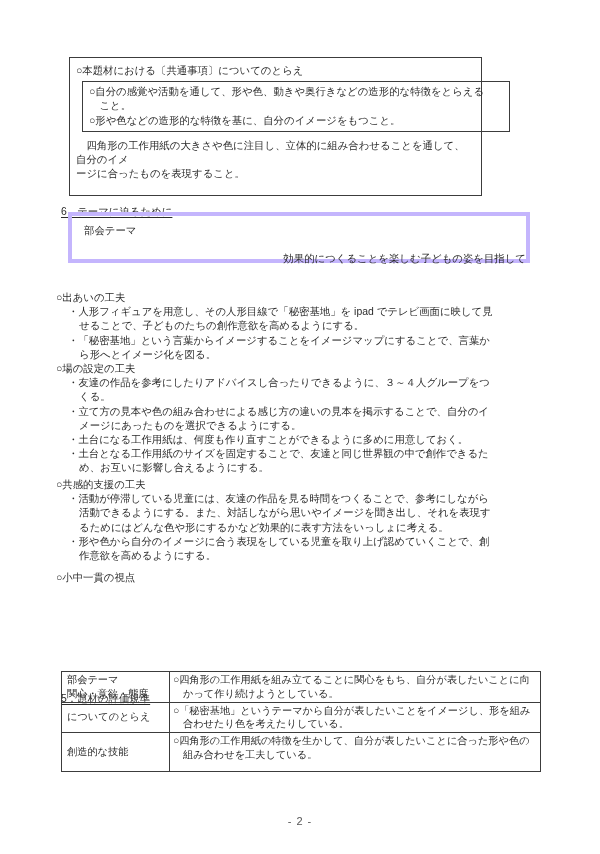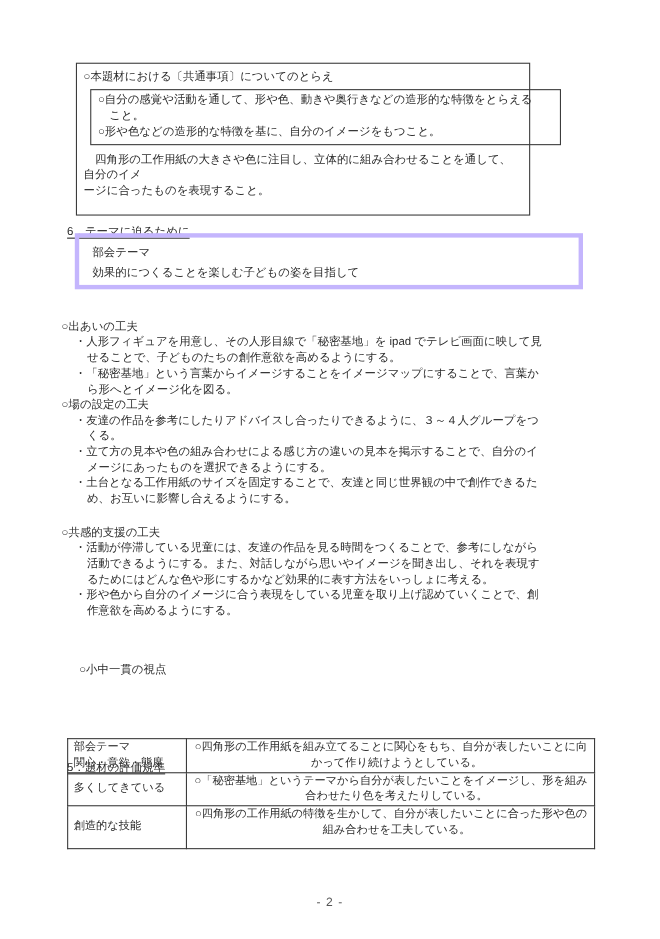--- a/index.html
+++ b/index.html
@@ -42,34 +42,34 @@
 
   
   .box2 {
     position: absolute;
     left: 68px; top: 212px;
     width: 462px; height: 51px;
     border: 4px solid #c4b5fd;
     box-sizing: border-box;
     padding: 8px 0 0 12px;
   }
-  .theme-text { text-align: left; margin-top: 4px; }
+  .theme-text { text-align: right; margin-top: 14px; }
 
   
   .subsec { position: absolute; left: 56px; width: 492px; }
   .bullet {
     margin-left: 12px;
     padding-left: 11px;
     text-indent: -11px;
     white-space: pre-wrap;
   }
   .s1 { top: 291px; }
   .s2 { top: 362px; }
   .s3 { top: 478px; }
-  .s4 { top: 603px; margin-left: 16px; }
+  .s4 { top: 571px; }
 
   
   .eval-table {
     position: absolute;
     left: 61px; top: 671px;
     width: 480px;
     border-collapse: collapse;
     font-size: 10.2px;
     line-height: 13.8px;
     table-layout: fixed;
@@ -80,21 +80,20 @@
     padding: 1px 2px;
   }
   .eval-table td.c1 {
     width: 100px;
     padding-left: 5px;
     vertical-align: middle;
   }
   .eval-table td.c2 {
     padding-left: 13px;
     text-indent: -10px;
-    text-align: center;
   }
   .eval-table tr.r3 td { height: 36px; }
 
   
   .footer {
     position: absolute;
     top: 814px; left: 0;
     width: 600px;
     text-align: center;
     color: #555555;
@@ -134,20 +133,21 @@
     <div class="bullet">・「秘密基地」という言葉からイメージすることをイメージマップにすることで、言葉か
 ら形へとイメージ化を図る。</div>
   </div>
 
   <div class="subsec s2">
     <div>○場の設定の工夫</div>
     <div class="bullet">・友達の作品を参考にしたりアドバイスし合ったりできるように、３～４人グループをつ
 くる。</div>
     <div class="bullet">・立て方の見本や色の組み合わせによる感じ方の違いの見本を掲示することで、自分のイ
 メージにあったものを選択できるようにする。</div>
+    <div class="bullet">・土台になる工作用紙は、何度も作り直すことができるように多めに用意しておく。</div>
     <div class="bullet">・土台となる工作用紙のサイズを固定することで、友達と同じ世界観の中で創作できるた
 め、お互いに影響し合えるようにする。</div>
   </div>
 
   <div class="subsec s3">
     <div>○共感的支援の工夫</div>
     <div class="bullet">・活動が停滞している児童には、友達の作品を見る時間をつくることで、参考にしながら
 活動できるようにする。また、対話しながら思いやイメージを聞き出し、それを表現す
 るためにはどんな色や形にするかなど効果的に表す方法をいっしょに考える。</div>
     <div class="bullet">・形や色から自分のイメージに合う表現をしている児童を取り上げ認めていくことで、創
@@ -164,21 +164,21 @@
 
   <table class="eval-table">
     <tbody>
       <tr class="r1">
         <td class="c1 prewrap">部会テーマ
 関心・意欲・態度</td>
         <td class="c2 prewrap">○四角形の工作用紙を組み立てることに関心をもち、自分が表したいことに向
 かって作り続けようとしている。</td>
       </tr>
       <tr class="r2">
-        <td class="c1 prewrap">多くしてきている</td>
+        <td class="c1 prewrap">についてのとらえ</td>
         <td class="c2 prewrap">○「秘密基地」というテーマから自分が表したいことをイメージし、形を組み
 合わせたり色を考えたりしている。</td>
       </tr>
       <tr class="r3">
         <td class="c1 prewrap">創造的な技能</td>
         <td class="c2 prewrap">○四角形の工作用紙の特徴を生かして、自分が表したいことに合った形や色の
 組み合わせを工夫している。</td>
       </tr>
     </tbody>
   </table>

